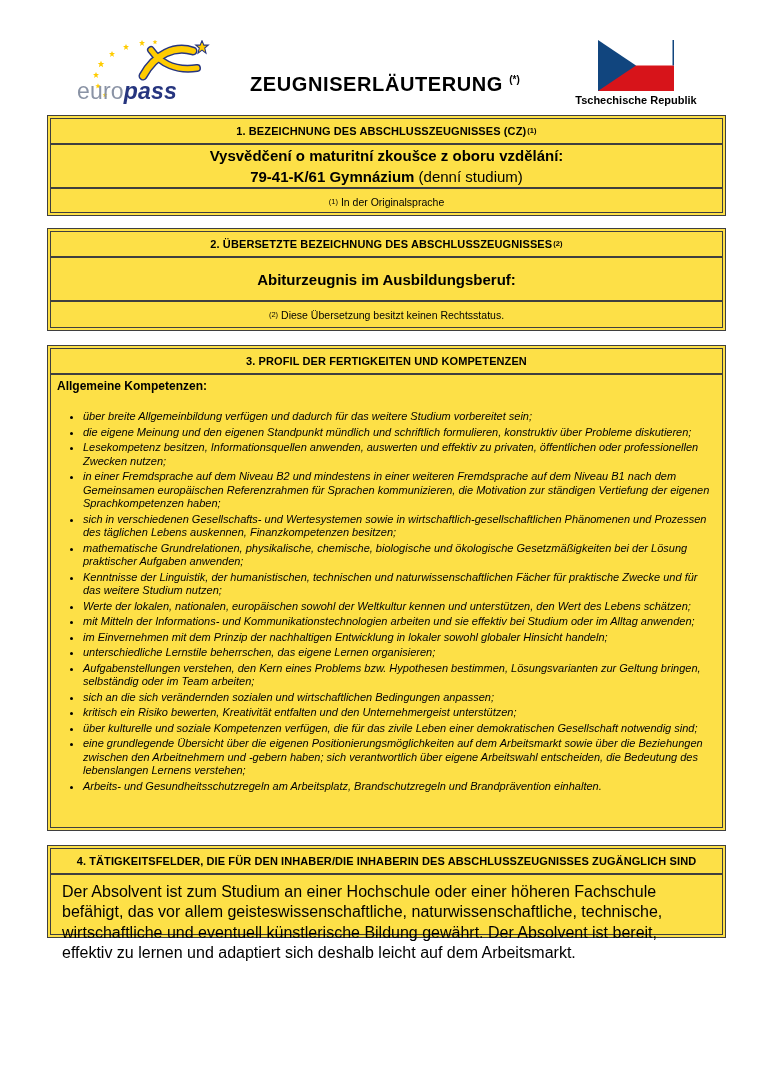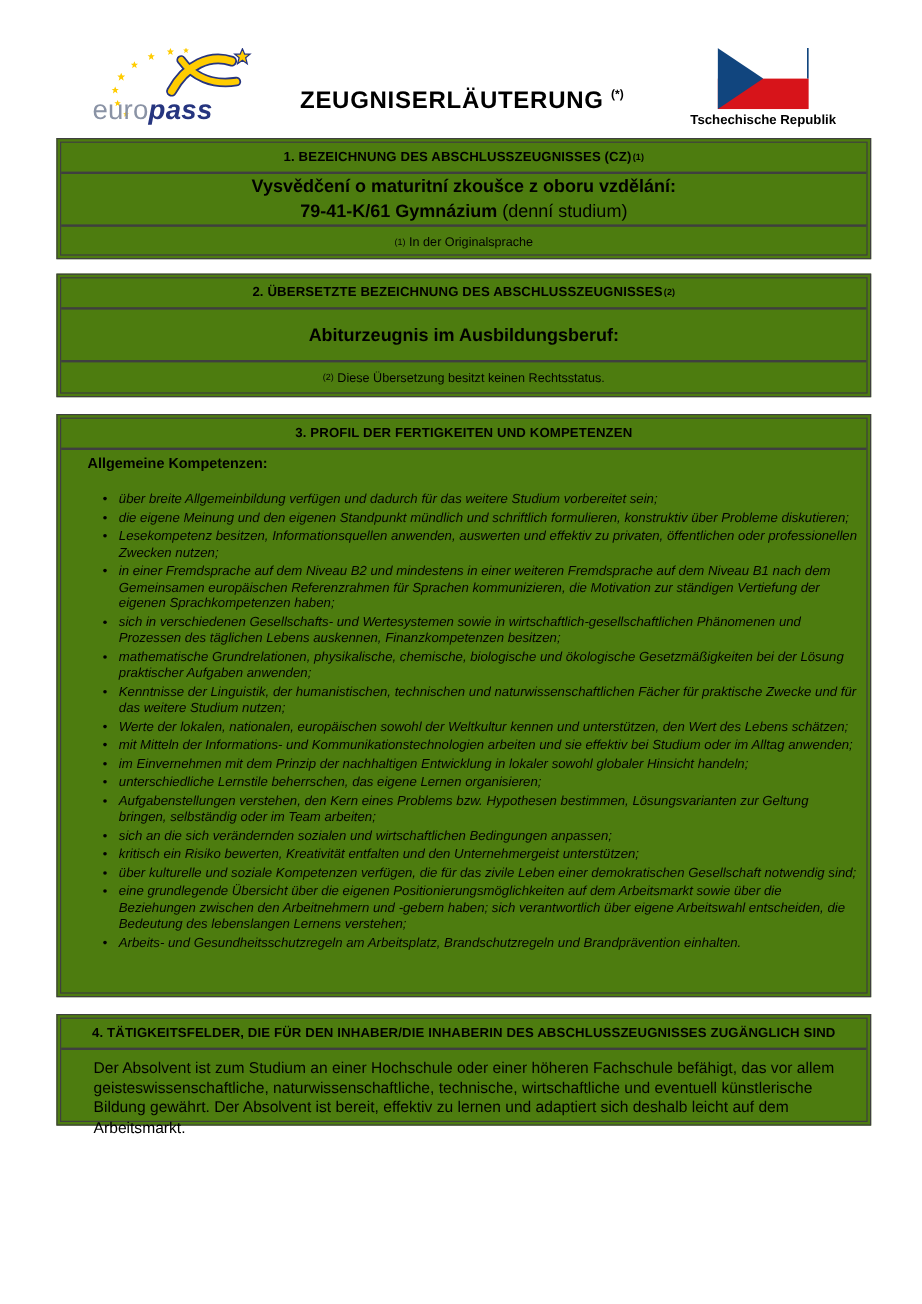--- a/index.html
+++ b/index.html
@@ -16,45 +16,45 @@
   .doc-title{position:absolute;left:233px;top:56px;margin:17px;font-size:20px;font-weight:600;
              letter-spacing:0.6px;white-space:nowrap;}
   .doc-title sup{font-size:10px;font-weight:bold;vertical-align:8px;letter-spacing:0;}
 
   .flag-block{position:absolute;left:566px;top:40px;width:140px;text-align:center;}
   .flag-block svg{display:block;margin:0 auto;}
   .country{margin-top:3px;font-size:11px;font-weight:bold;white-space:nowrap;}
 
   
   .box{position:absolute;left:47px;width:679px;box-sizing:border-box;
-       border:4px double #3f3f3f;background:#4d7c0f;display:flex;flex-direction:column;}
+       border:4px double #3f3f3f;background:#fde047;display:flex;flex-direction:column;}
   .sec1{top:115px;height:101px;}
   .sec2{top:228px;height:103px;}
   .sec3{top:345px;height:486px;}
   .sec4{top:845px;height:93px;}
 
   .sec-header{flex:0 0 24px;display:flex;align-items:center;justify-content:center;
               border-bottom:2px solid #3f3f3f;font-size:11px;font-weight:bold;
               text-align:center;padding:0 4px;letter-spacing:0.1px;}
   .sec-header sup{font-size:7.5px;vertical-align:4px;line-height:0;margin-left:1px;}
 
   .sec-mid{flex:1;display:flex;flex-direction:column;justify-content:center;align-items:center;
            border-bottom:2px solid #3f3f3f;font-size:15px;font-weight:bold;
            line-height:1.4;text-align:left;}
   .sec-mid .r{font-weight:normal;}
 
   .sec-foot{flex:0 0 25px;display:flex;align-items:center;justify-content:center;font-size:10.5px;}
   .sec-foot sup{font-size:7.5px;vertical-align:4px;line-height:0;margin-right:3px;}
 
-  .sec-body{flex:1;padding:4px 6px;font-size:11px;margin-left:16px;}
+  .sec-body{flex:1;padding:4px 6px;font-size:11px;}
   .intro{margin:0;font-size:12px;font-weight:bold;}
   .bullets{margin:17px 0 0;padding-left:26px;}
   .bullets li{margin-bottom:2px;line-height:1.23;font-style:italic;}
 
-  .body-text{margin:0;padding:3px 5px;font-size:13px;line-height:1.27;}
+  .body-text{margin:0;padding:3px 5px;font-size:16px;line-height:1.27;}
 </style>
 </head>
 <body>
 
 <div class="page">
 
   <div class="logo">
     <svg width="164" height="66" viewBox="0 0 164 66">
       <defs>
         <path id="st" d="M0,-3 L0.9,-0.9 3,-0.9 1.3,0.5 1.9,2.9 0,1.5 -1.9,2.9 -1.3,0.5 -3,-0.9 -0.9,-0.9 Z" fill="#FFCC00"></path>

